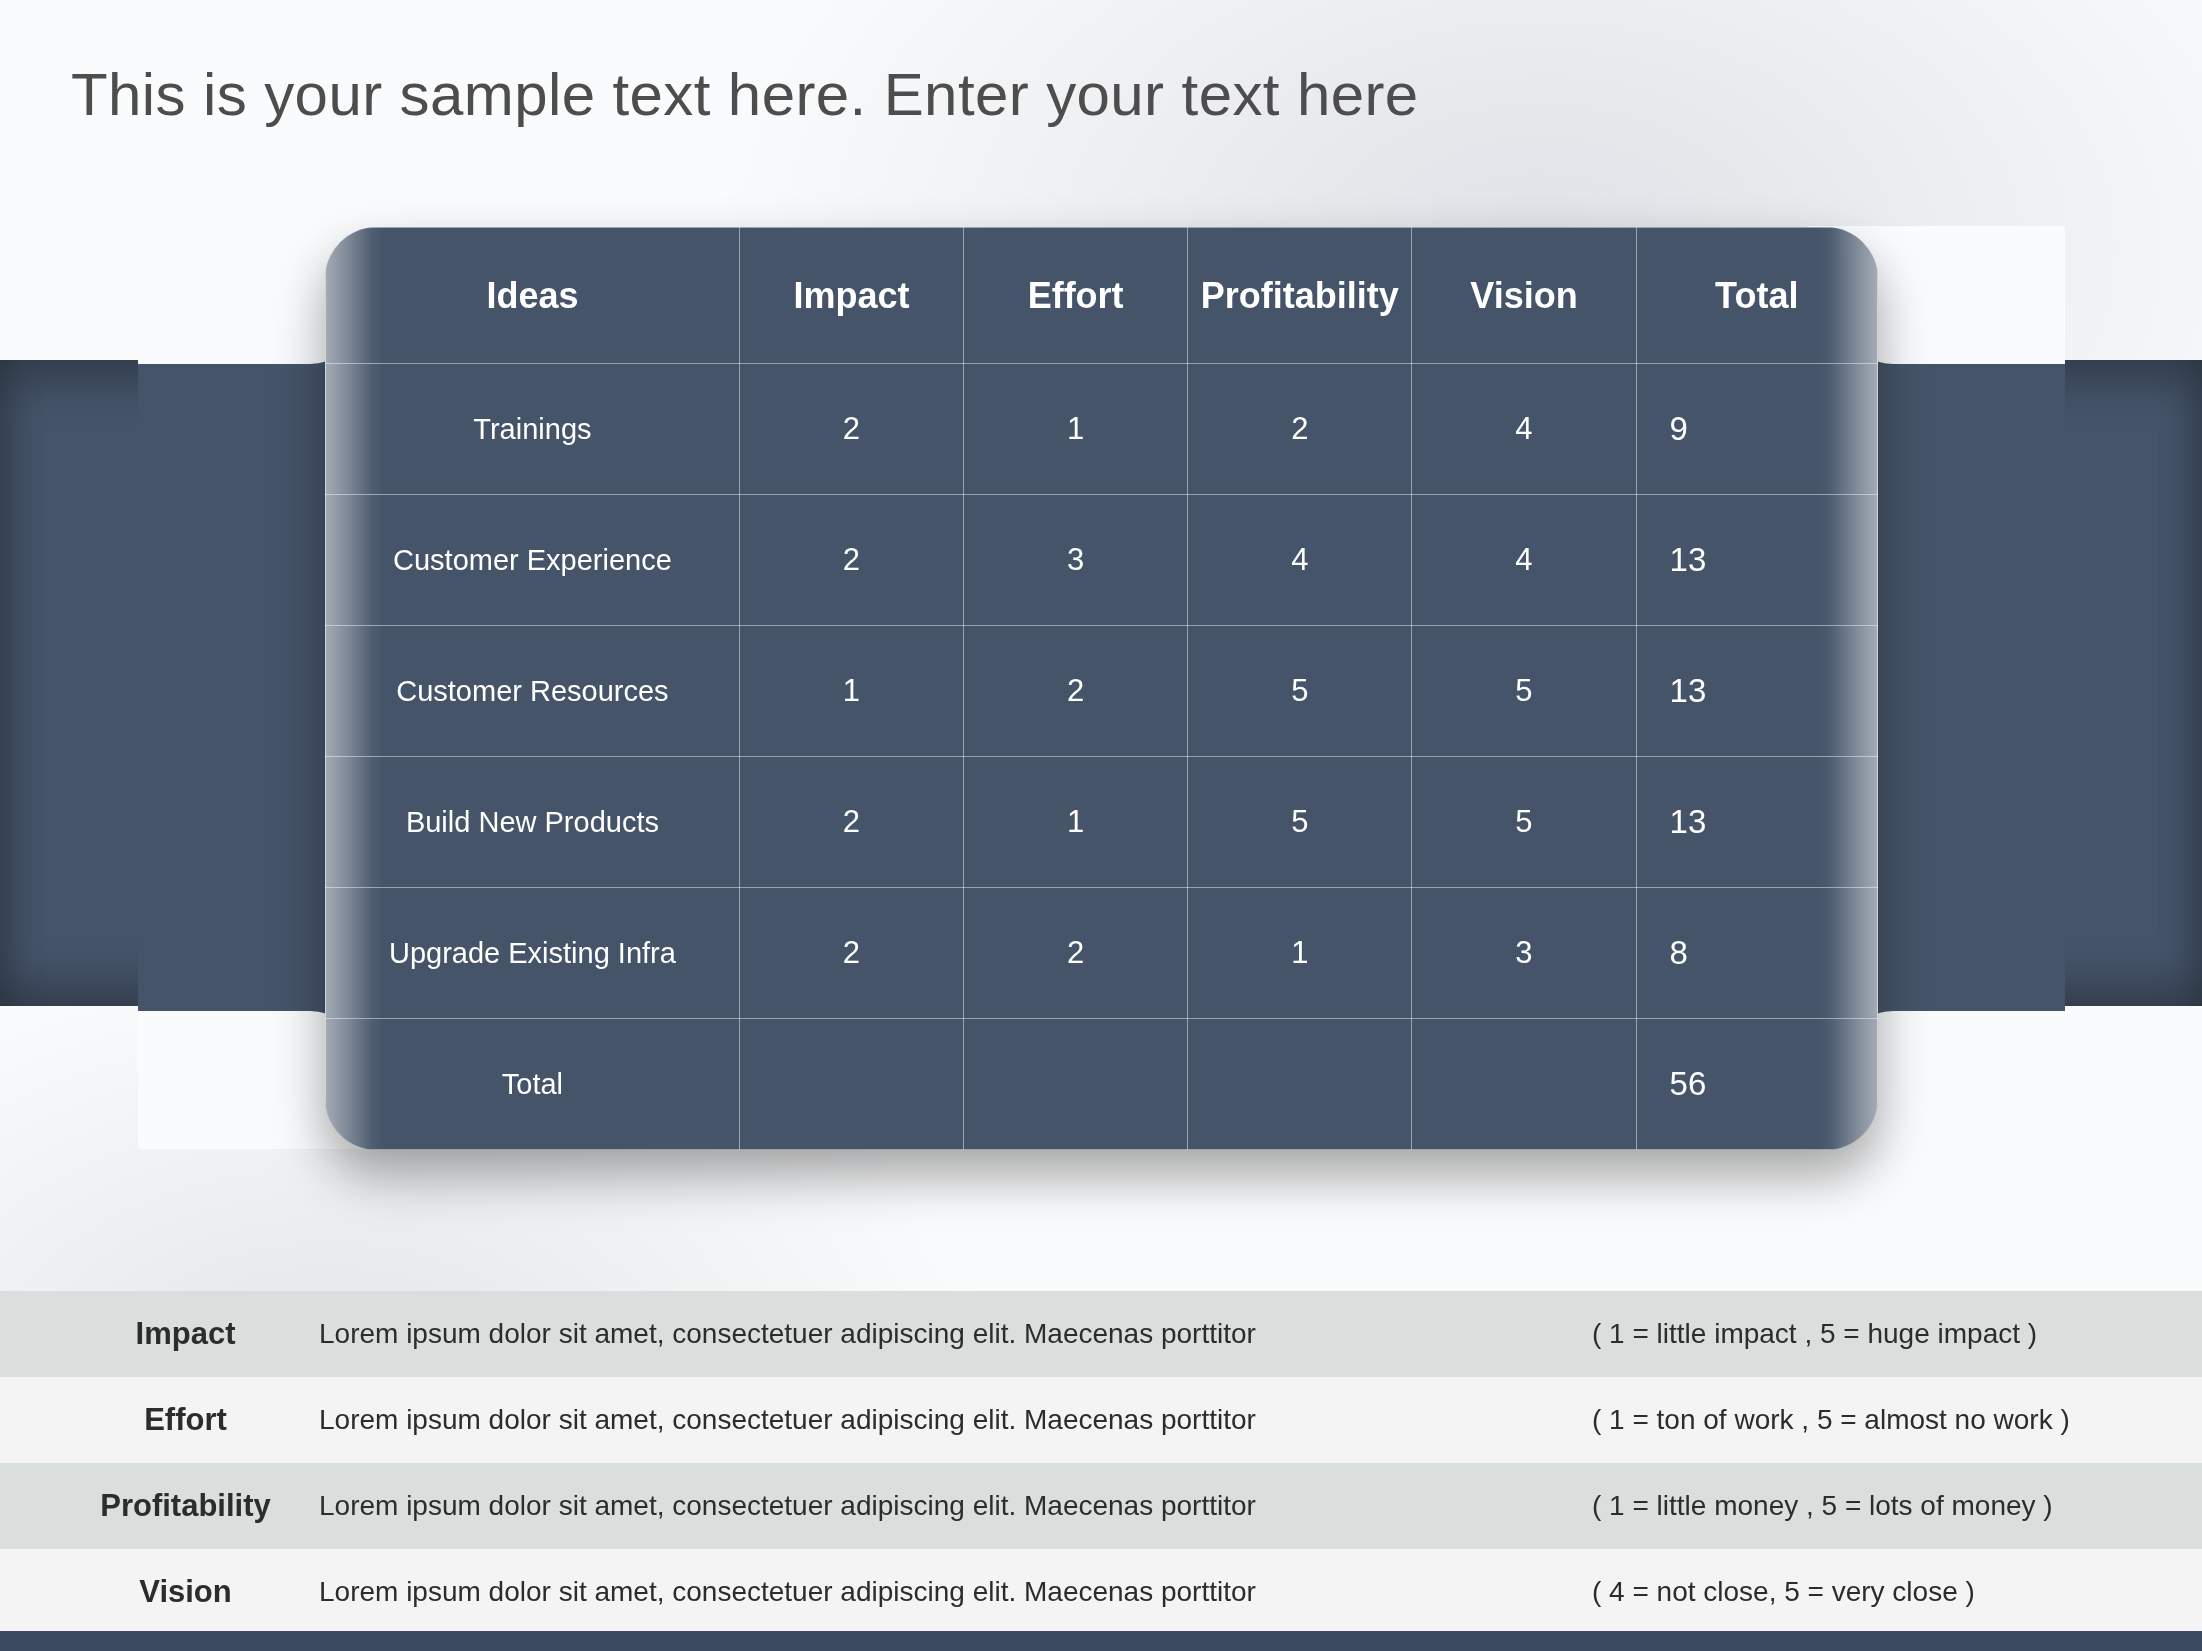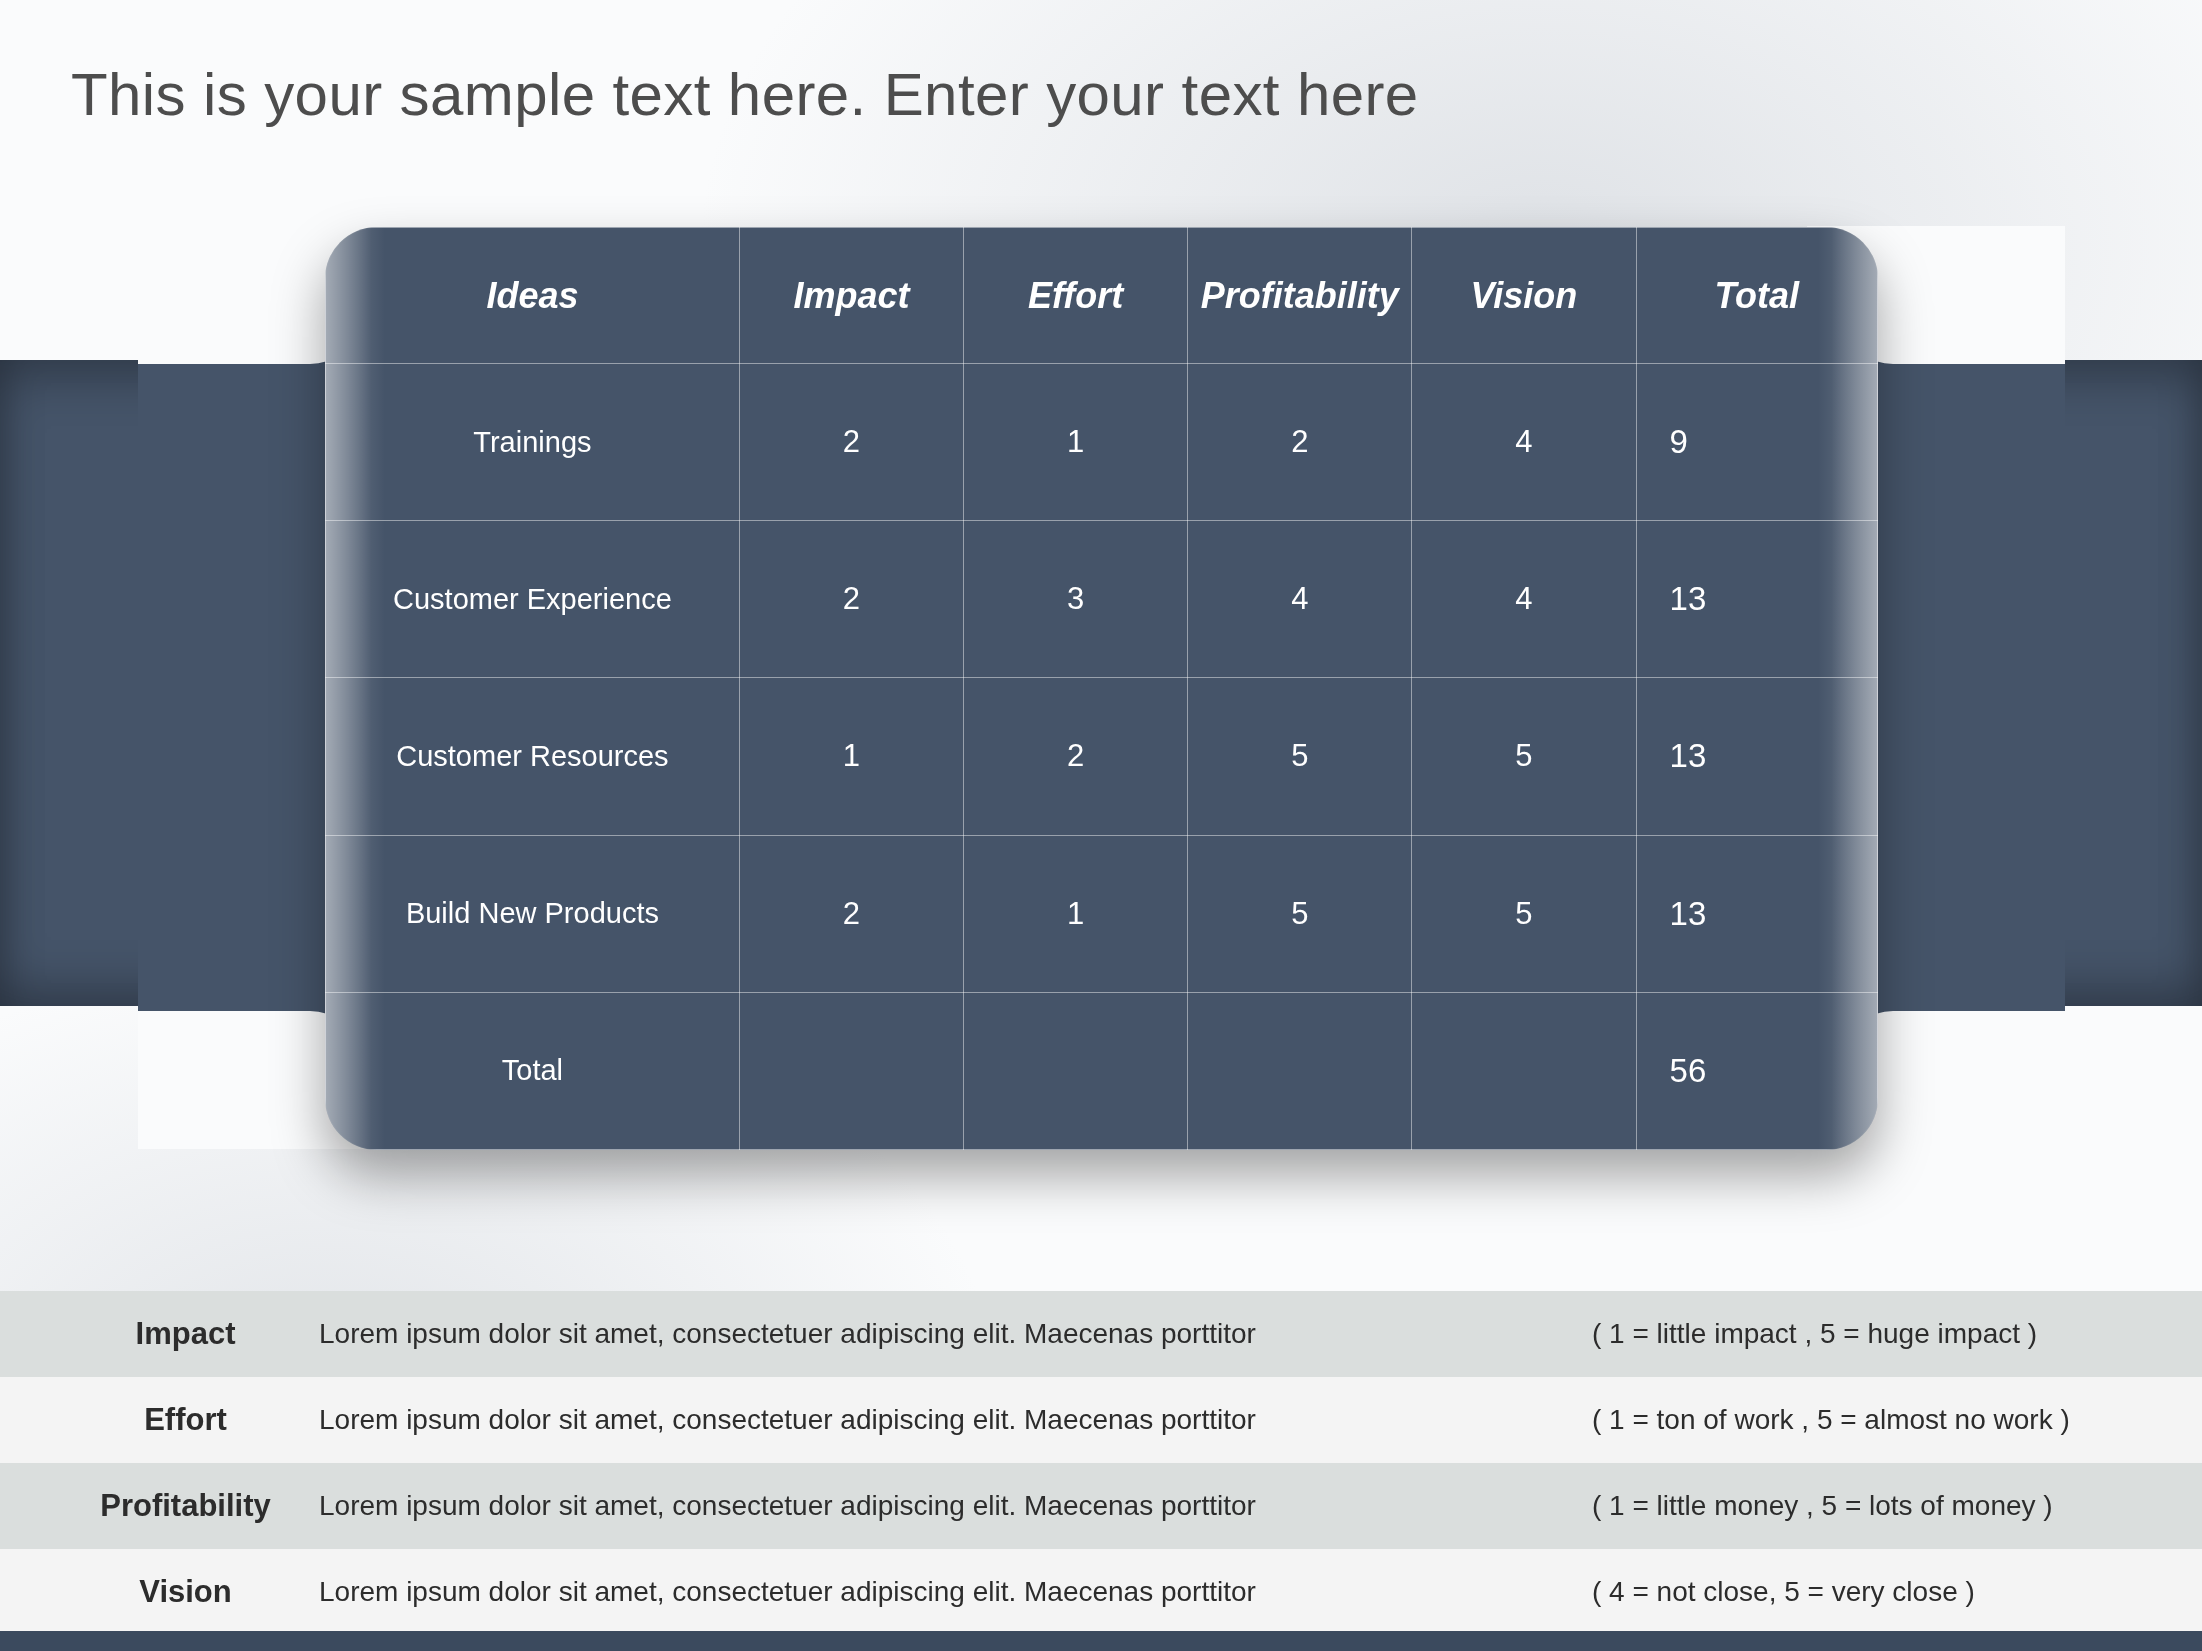--- a/index.html
+++ b/index.html
@@ -100,21 +100,20 @@
     border:0.9px solid var(--line);
     text-align:center;
     font-size:31px;
     font-weight:400;
     padding:0 12px;
   }
   table.matrix th{
     font-weight:700;
     font-size:36px;
     height:136px;
-    font-style:italic;
   }
   table.matrix tbody td{height:131px;}
   table.matrix .col-ideas{width:24%;}
   table.matrix .col-metric{width:13%;}
   table.matrix .col-total{width:14%;}
   table.matrix td.idea-cell{font-size:29px;}
   table.matrix td.total-cell{text-align:left;padding-left:33px;font-size:33px;}
   table.matrix th.total-th{font-size:36px;}
 
   
@@ -201,20 +200,28 @@
         </tr>
         <tr>
           <td class="idea-cell">Build New Products</td>
           <td>2</td>
           <td>1</td>
           <td>5</td>
           <td>5</td>
           <td class="total-cell">13</td>
         </tr>
         <tr>
+          <td class="idea-cell">Upgrade Existing Infra</td>
+          <td>2</td>
+          <td>2</td>
+          <td>1</td>
+          <td>3</td>
+          <td class="total-cell">8</td>
+        </tr>
+        <tr>
           <td class="idea-cell">Total</td>
           <td></td>
           <td></td>
           <td></td>
           <td></td>
           <td class="total-cell">56</td>
         </tr>
       </tbody>
     </table>
   </div>

